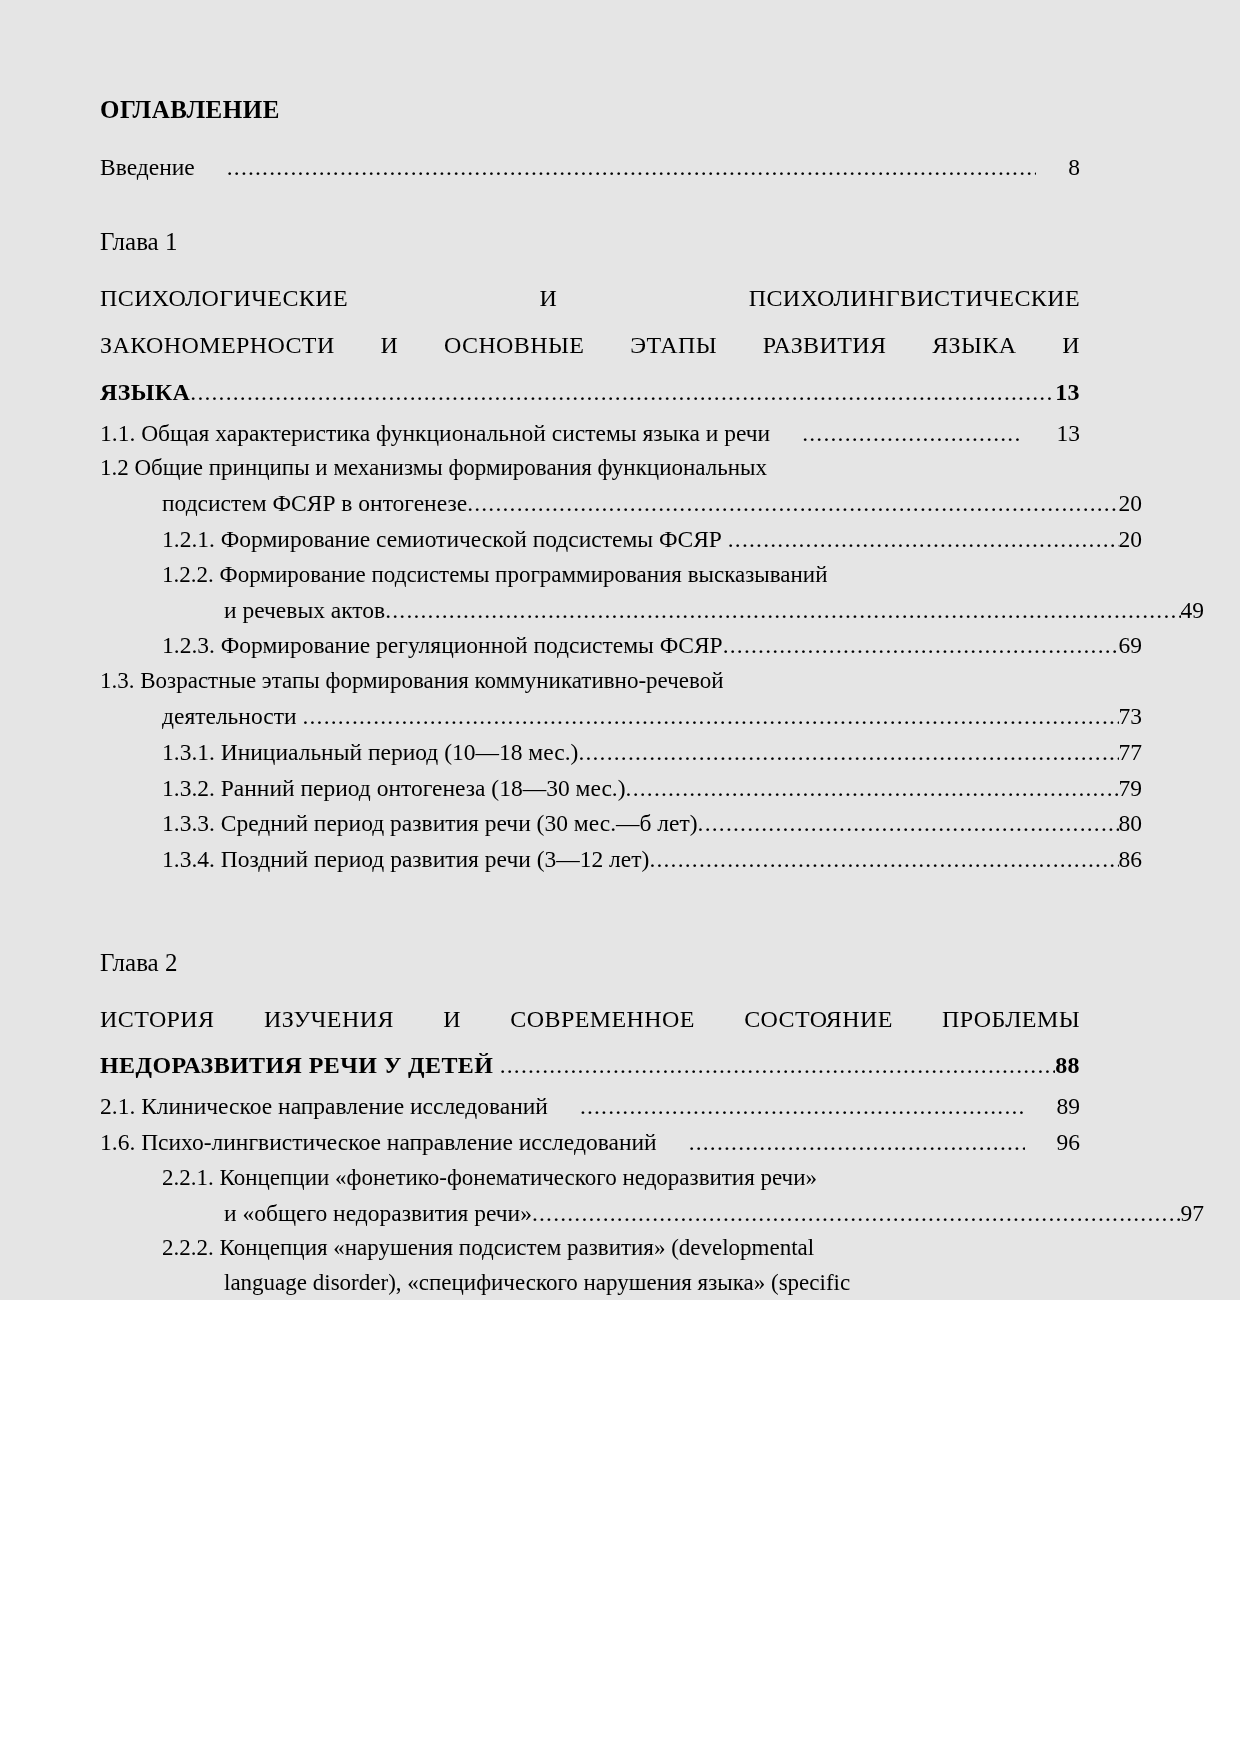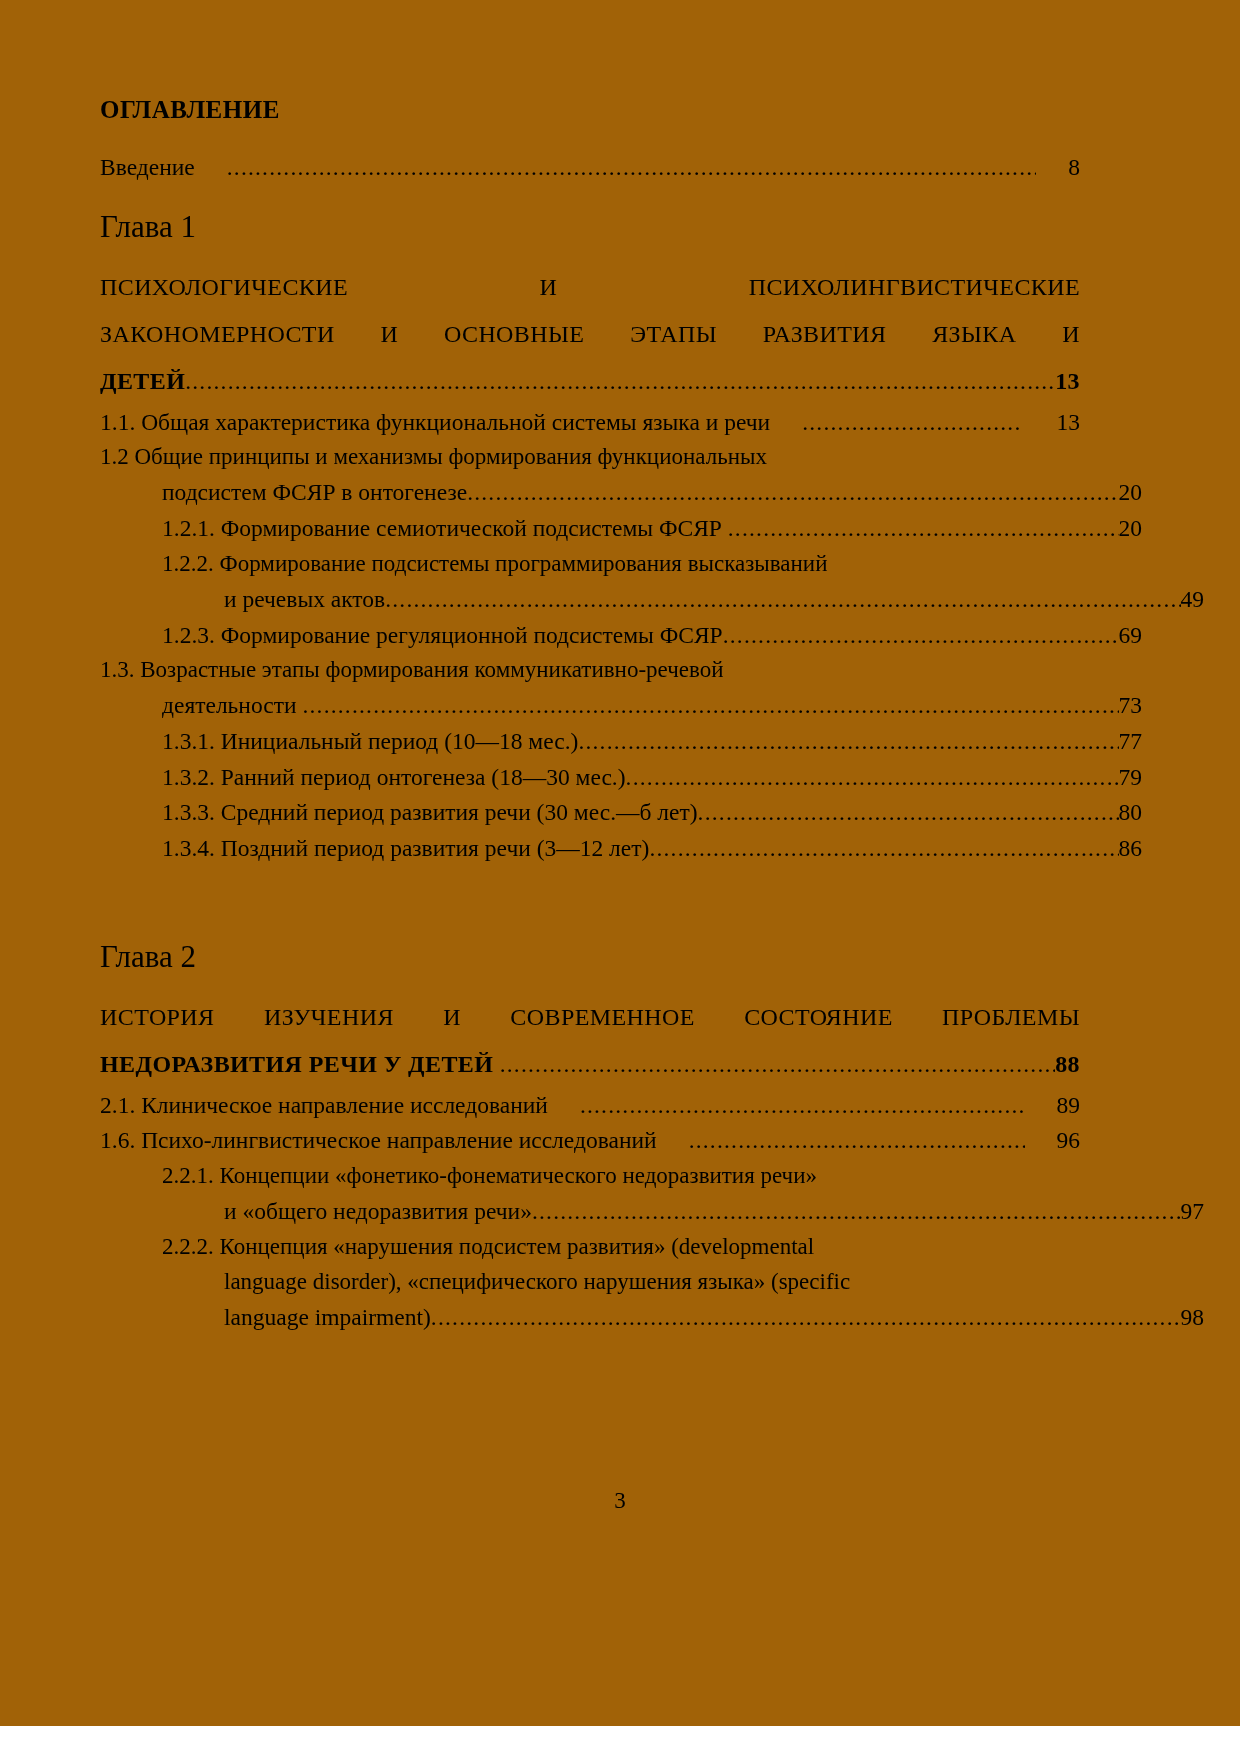--- a/index.html
+++ b/index.html
@@ -3,22 +3,22 @@
 <meta charset="utf-8">
 <style>
   html, body {
     margin: 0;
     padding: 0;
     background: #ffffff;
   }
   .page {
     position: relative;
     width: 1240px;
-    height: 1726px;
-    background: #a16207;
+    height: 1300px;
+    background: #e5e5e5;
     margin: 0 auto;
     box-sizing: border-box;
     font-family: "Liberation Serif", "DejaVu Serif", serif;
     color: #000000;
     overflow: hidden;
   }
   .content {
     position: absolute;
     left: 100px;
     top: 96px;
@@ -65,23 +65,23 @@
     text-align: right;
   }
 
   .plain {
     font-size: 23px;
     line-height: 1.52;
     margin: 0;
   }
 
   .chapno {
-    font-size: 31px;
+    font-size: 25px;
     line-height: 1.52;
-    margin: 18px 0 14px 0;
+    margin: 38px 0 14px 0;
   }
 
   
   .chaphead {
     font-size: 24px;
     font-weight: normal;
     letter-spacing: 0.4px;
     line-height: 1.95;
     text-align: justify;
     text-align-last: justify;
@@ -115,21 +115,21 @@
       <span class="label">Введение</span>
       <span class="leader"></span>
       <span class="pg">8</span>
     </div>
 
     <div class="chapno">Глава 1</div>
 
     <div class="chaphead">ПСИХОЛОГИЧЕСКИЕ И ПСИХОЛИНГВИСТИЧЕСКИЕ</div>
     <div class="chaphead">ЗАКОНОМЕРНОСТИ И ОСНОВНЫЕ ЭТАПЫ РАЗВИТИЯ ЯЗЫКА И</div>
     <div class="row" style="font-weight:bold;font-size:24px;letter-spacing:0.4px;line-height:1.95;">
-      <span class="label">ДЕТЕЙ</span>
+      <span class="label">ЯЗЫКА</span>
       <span class="leader" style="font-weight:normal;"></span>
       <span class="pg">13</span>
     </div>
 
     <div class="row ind1">
       <span class="label">1.1. Общая характеристика функциональной системы языка и речи</span>
       <span class="leader"></span>
       <span class="pg"> 13</span>
     </div>
 

